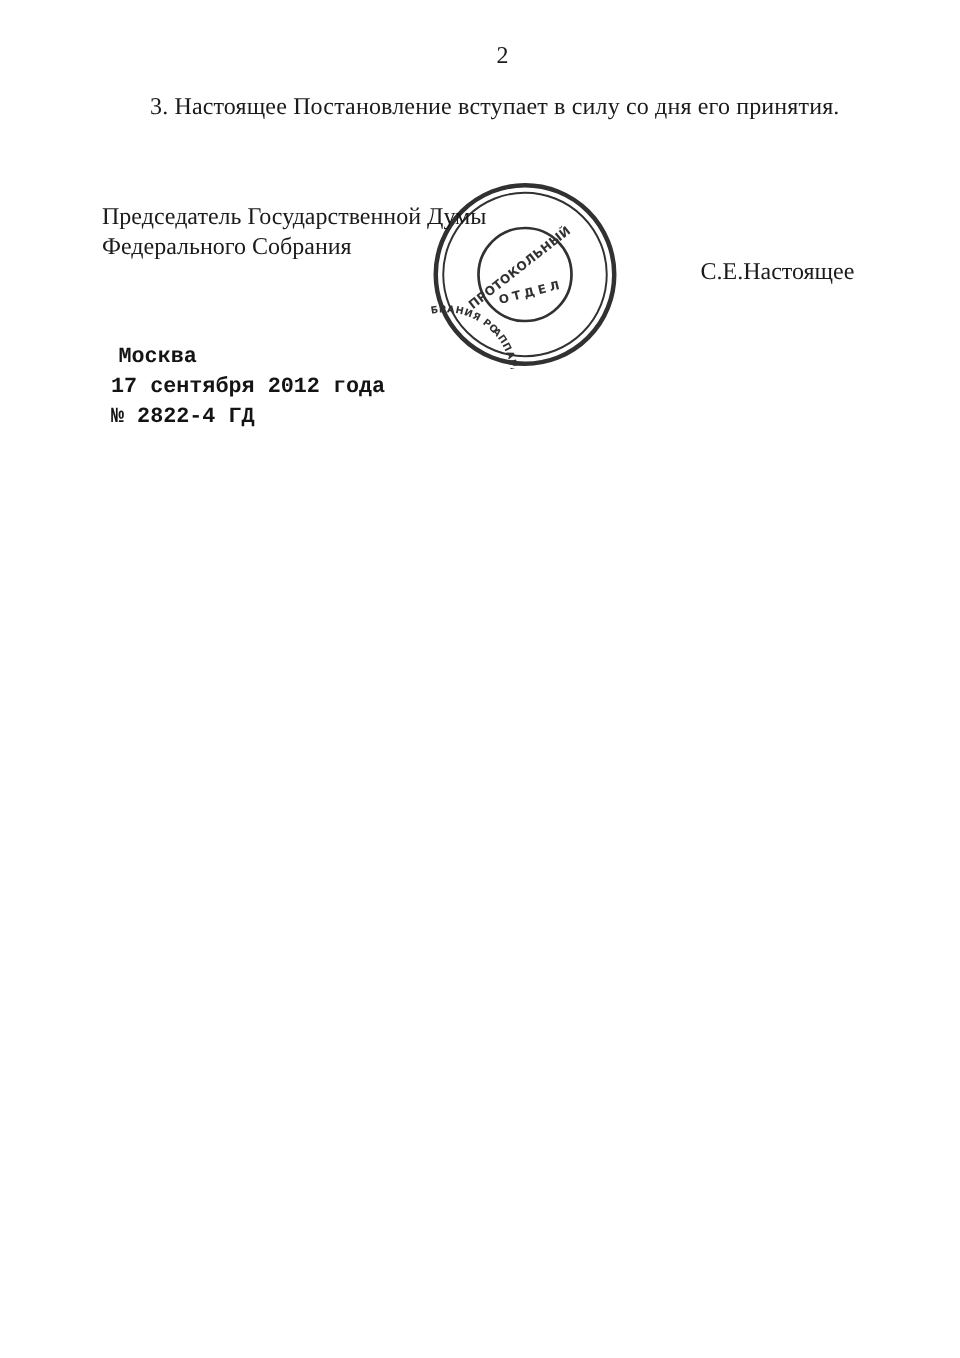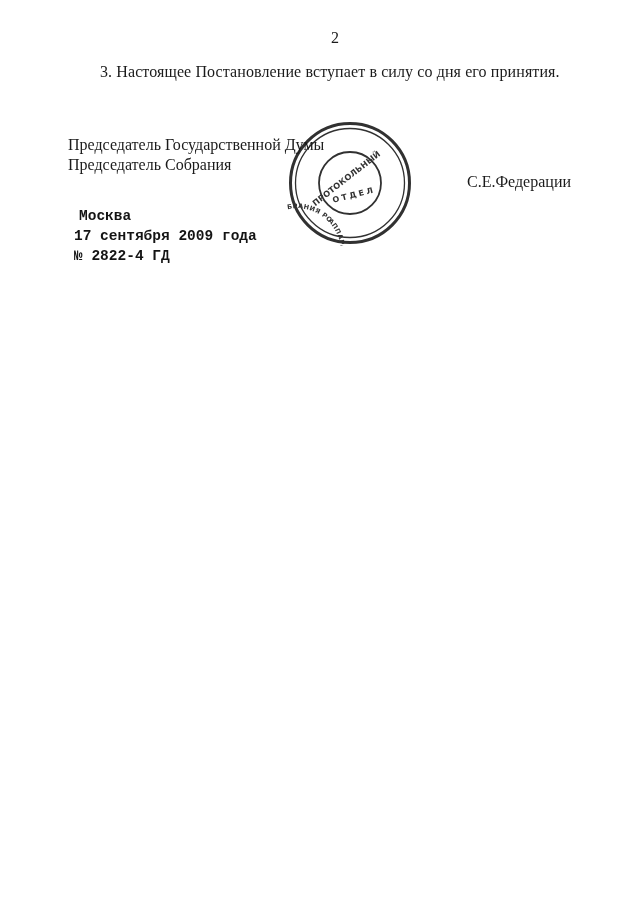--- a/index.html
+++ b/index.html
@@ -44,21 +44,21 @@
   }
   .signatory-name {
     position: absolute;
     top: 173px;
     left: 467px;
     font-size: 16px;
     white-space: nowrap;
   }
   .footer-block {
     position: absolute;
-    top: 206px;
+    top: 228px;
     left: 74px;
     font-family: "Liberation Mono", monospace;
     font-weight: 700;
     font-size: 14.5px;
     line-height: 20px;
     color: #141414;
     white-space: nowrap;
   }
   .footer-city { margin-left: 5px; }
   .stamp {
@@ -83,40 +83,40 @@
 <body>
 
 <div class="page">
 
   <div class="page-number">2</div>
 
   <div class="body-paragraph">3. Настоящее Постановление вступает в силу со дня его принятия.</div>
 
   <div class="signature-block">
     <div>Председатель Государственной Думы</div>
-    <div>Председатель Собрания</div>
+    <div>Федерального Собрания</div>
   </div>
 
-  <div class="signatory-name">С.Е.Федерации</div>
+  <div class="signatory-name">С.Е.Настоящее</div>
 
   <div class="stamp">
     <svg width="126" height="126" viewBox="0 0 126 126">
       <circle cx="63" cy="63" r="59.5" fill="none" stroke="#151515" stroke-width="3"></circle>
       <circle cx="63" cy="63" r="54.5" fill="none" stroke="#151515" stroke-width="1.3"></circle>
       <circle cx="63" cy="63" r="31" fill="none" stroke="#151515" stroke-width="1.8"></circle>
       <defs>
         <path id="ringPath" d="M 41 101.1 A 44 44 0 1 1 40.96 101.06" fill="none"></path>
       </defs>
       <text class="stamp-ring-text">
         <textPath href="#ringPath" startOffset="0">АППАРАТ ГОСУДАРСТВЕННОЙ ДУМЫ ФЕДЕРАЛЬНОГО СОБРАНИЯ РОССИЙСКОЙ ФЕДЕРАЦИИ •</textPath>
       </text>
       <text class="stamp-center-1" x="63" y="60" text-anchor="middle" transform="rotate(-38 63 63)">ПРОТОКОЛЬНЫЙ</text>
       <text class="stamp-center-2" x="64" y="78" text-anchor="middle" transform="rotate(-14 63 63)">ОТДЕЛ</text>
     </svg>
   </div>
 
   <div class="footer-block">
     <div class="footer-city">Москва</div>
-    <div>17 сентября 2009 года</div>
+    <div>17 сентября 2012 года</div>
     <div>№ 2822-4 ГД</div>
   </div>
 
 </div>
 
 </body></html>

